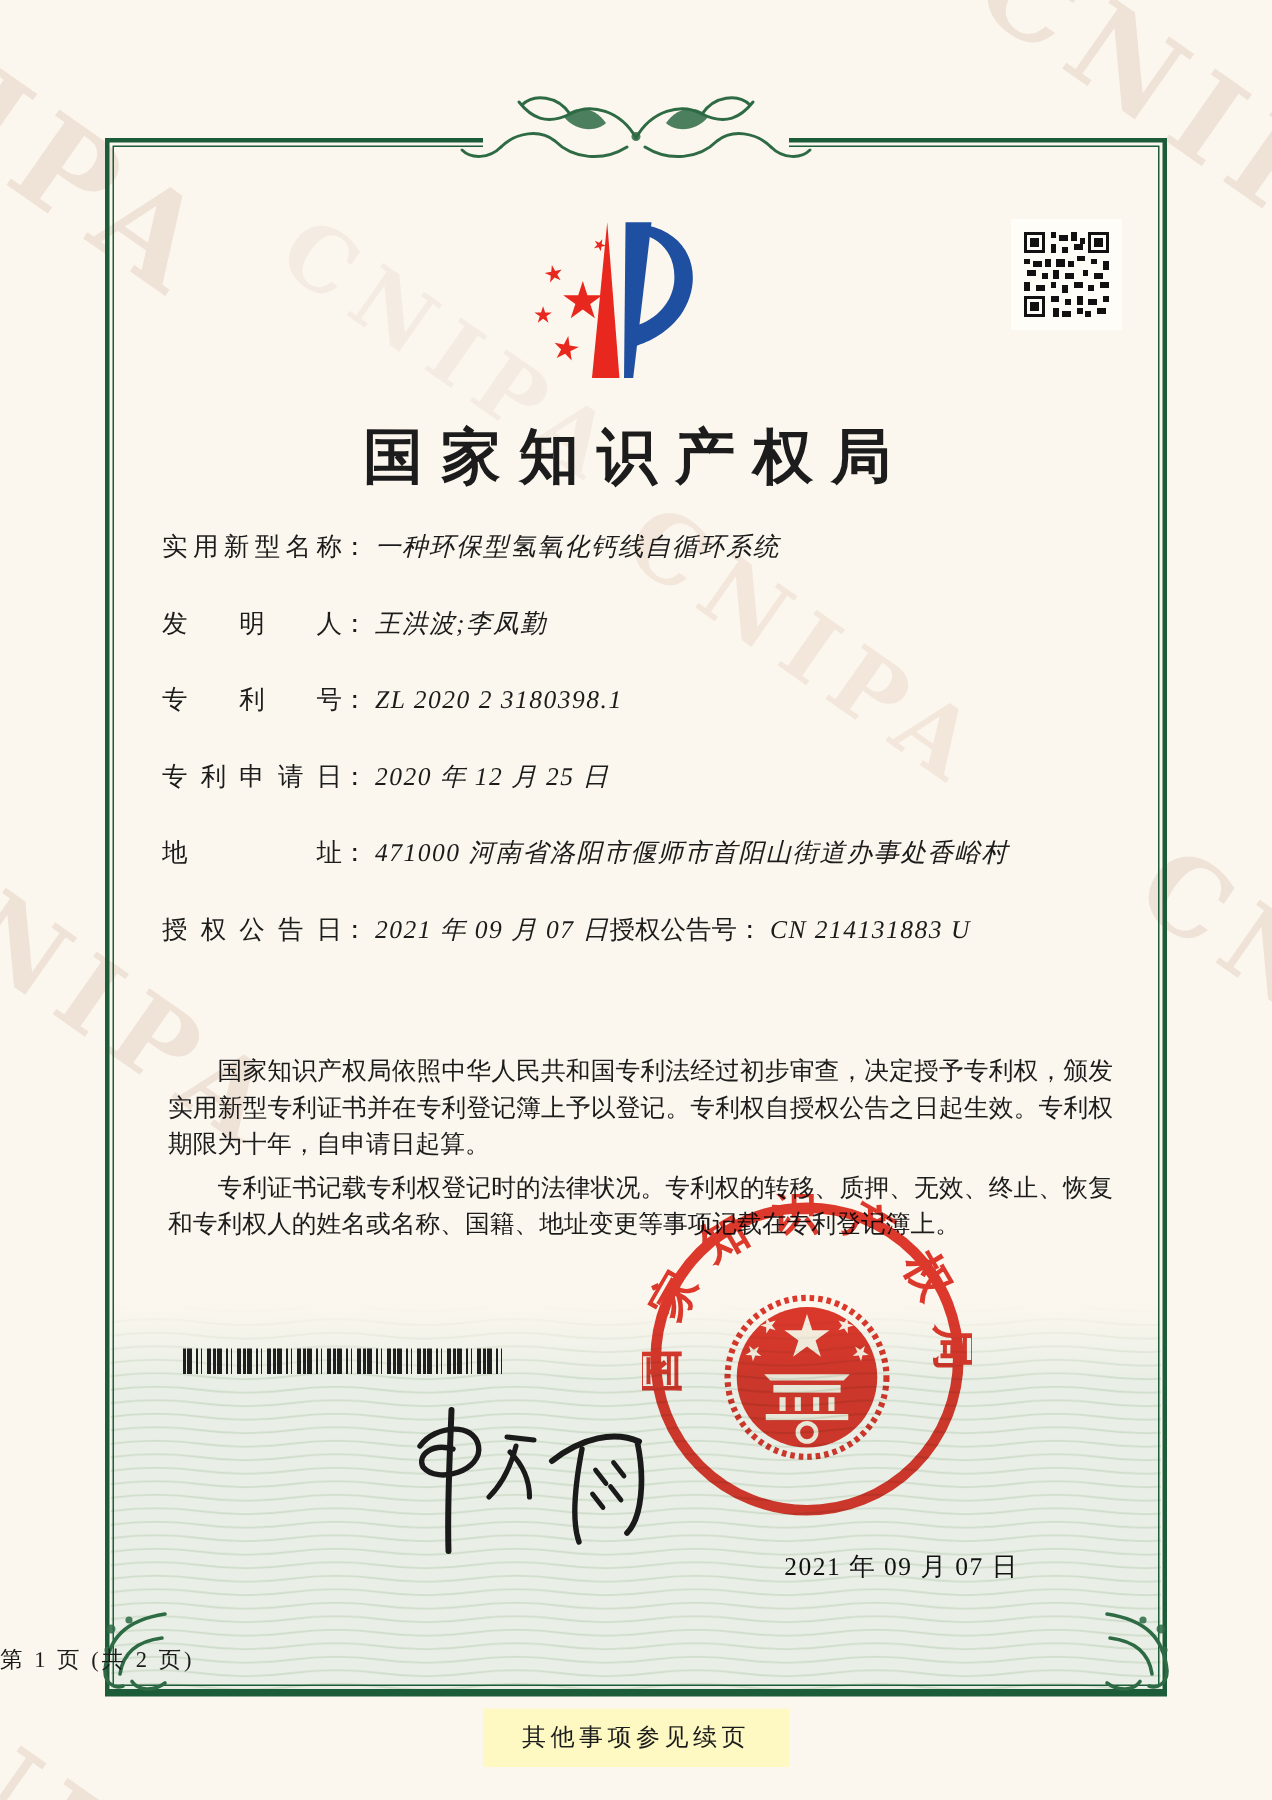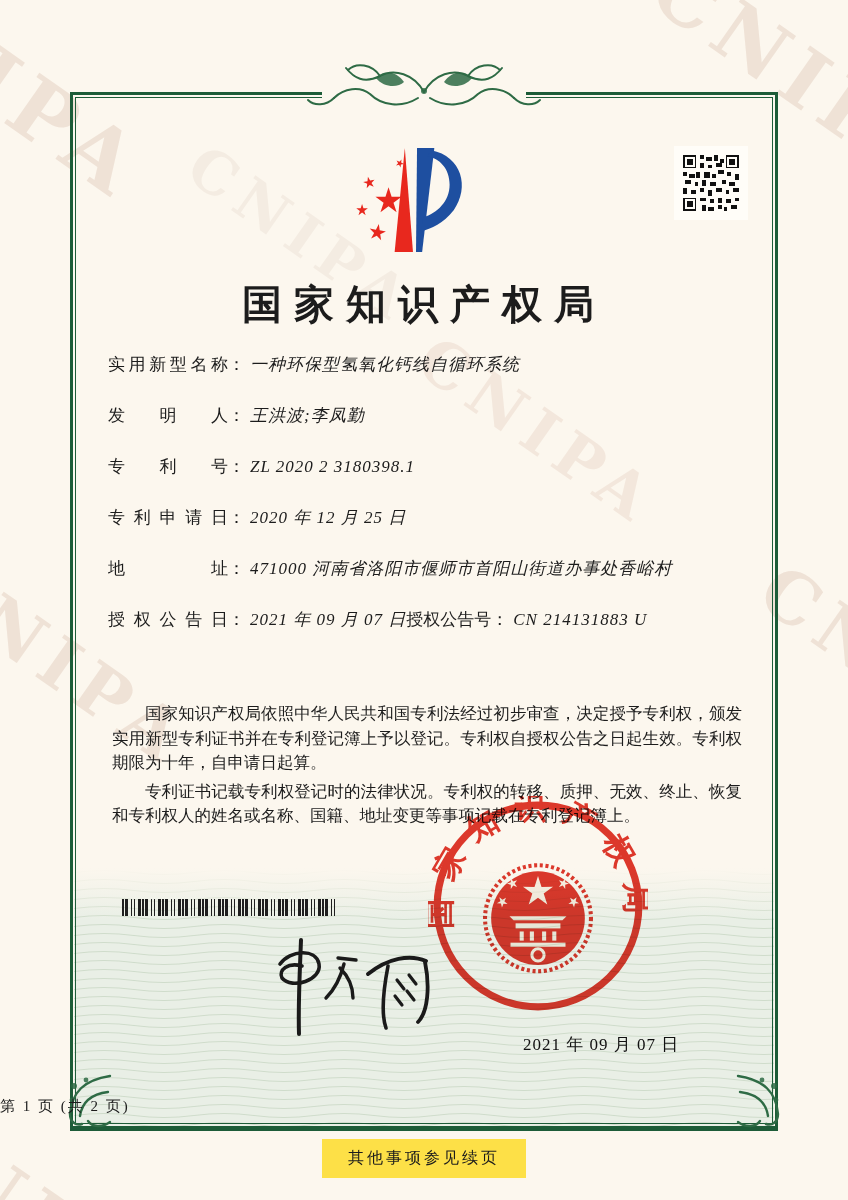--- a/index.html
+++ b/index.html
@@ -62,21 +62,21 @@
 
   .director{position:absolute;left:118px;top:970px;font-size:17px;line-height:37px;letter-spacing:4px;}
   .sig{position:absolute;left:238px;top:928px;}
 
   .seal{position:absolute;left:428px;top:796px;mix-blend-mode:multiply;opacity:.93;}
   .seal-date{position:absolute;left:501px;top:1033px;width:200px;text-align:center;
              font-size:17px;letter-spacing:1px;color:#111;}
 
   .page-num{position:absolute;left:0;right:0;top:1097px;font-size:15px;letter-spacing:2px;}
   .note-wrap{position:absolute;left:0;right:0;top:1139px;text-align:center;}
-  .note{display:inline-block;background:#fde047;padding:9px 26px;font-size:16px;letter-spacing:3px;}
+  .note{display:inline-block;background:#fef9c3;padding:9px 26px;font-size:16px;letter-spacing:3px;}
 </style>
 </head>
 <body>
 
 <svg width="0" height="0" style="position:absolute" aria-hidden="true">
   <defs>
     <path id="star5" d="M0,-10 L2.23,-3.07 L9.51,-3.09 L3.61,1.17 L5.88,8.09 L0,3.8 L-5.88,8.09 L-3.61,1.17 L-9.51,-3.09 L-2.23,-3.07 Z"></path>
   </defs>
 </svg>
 

